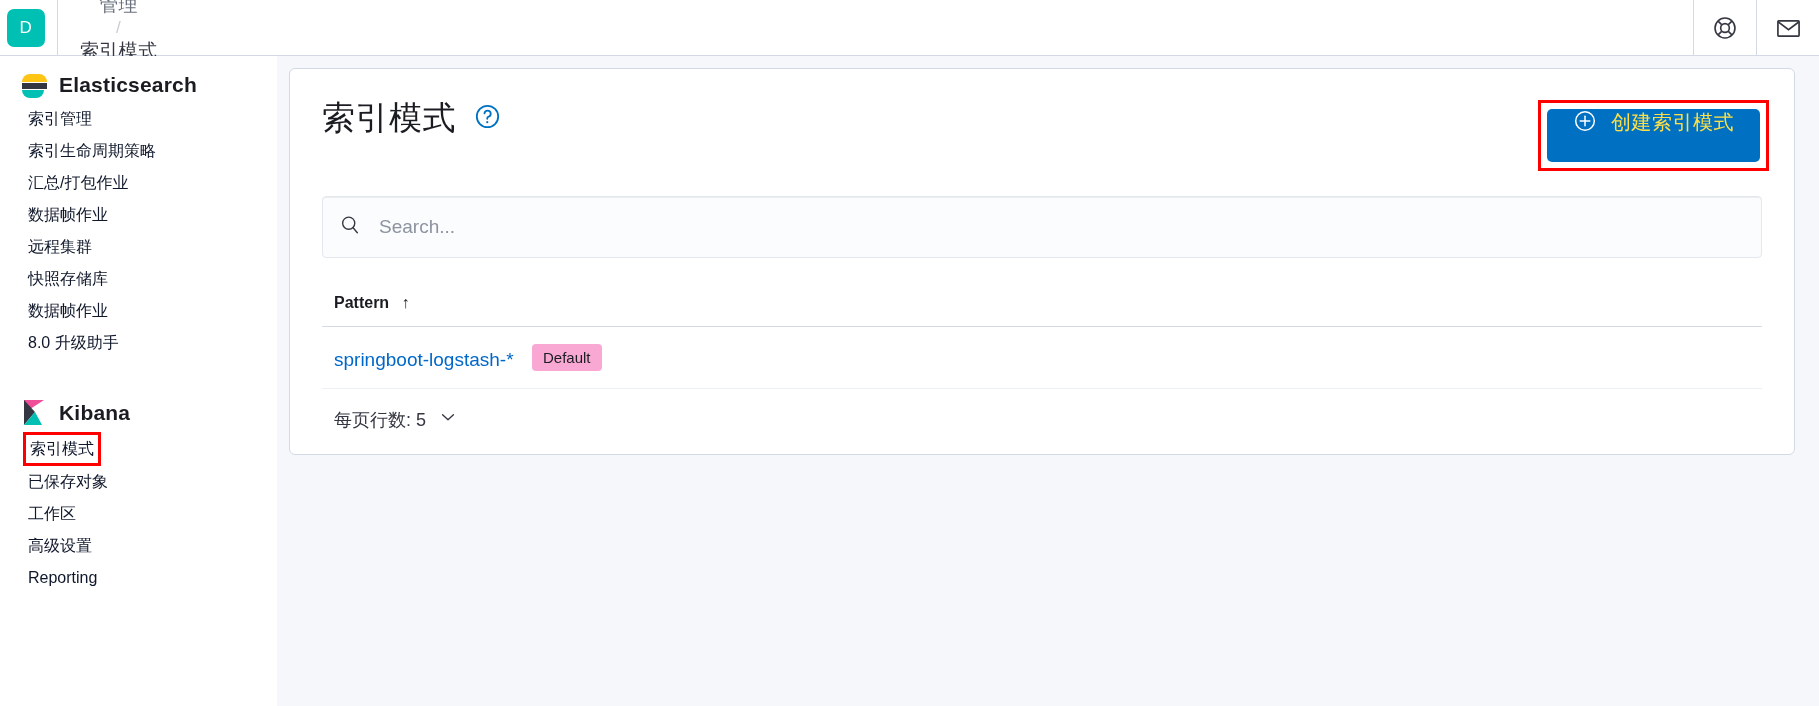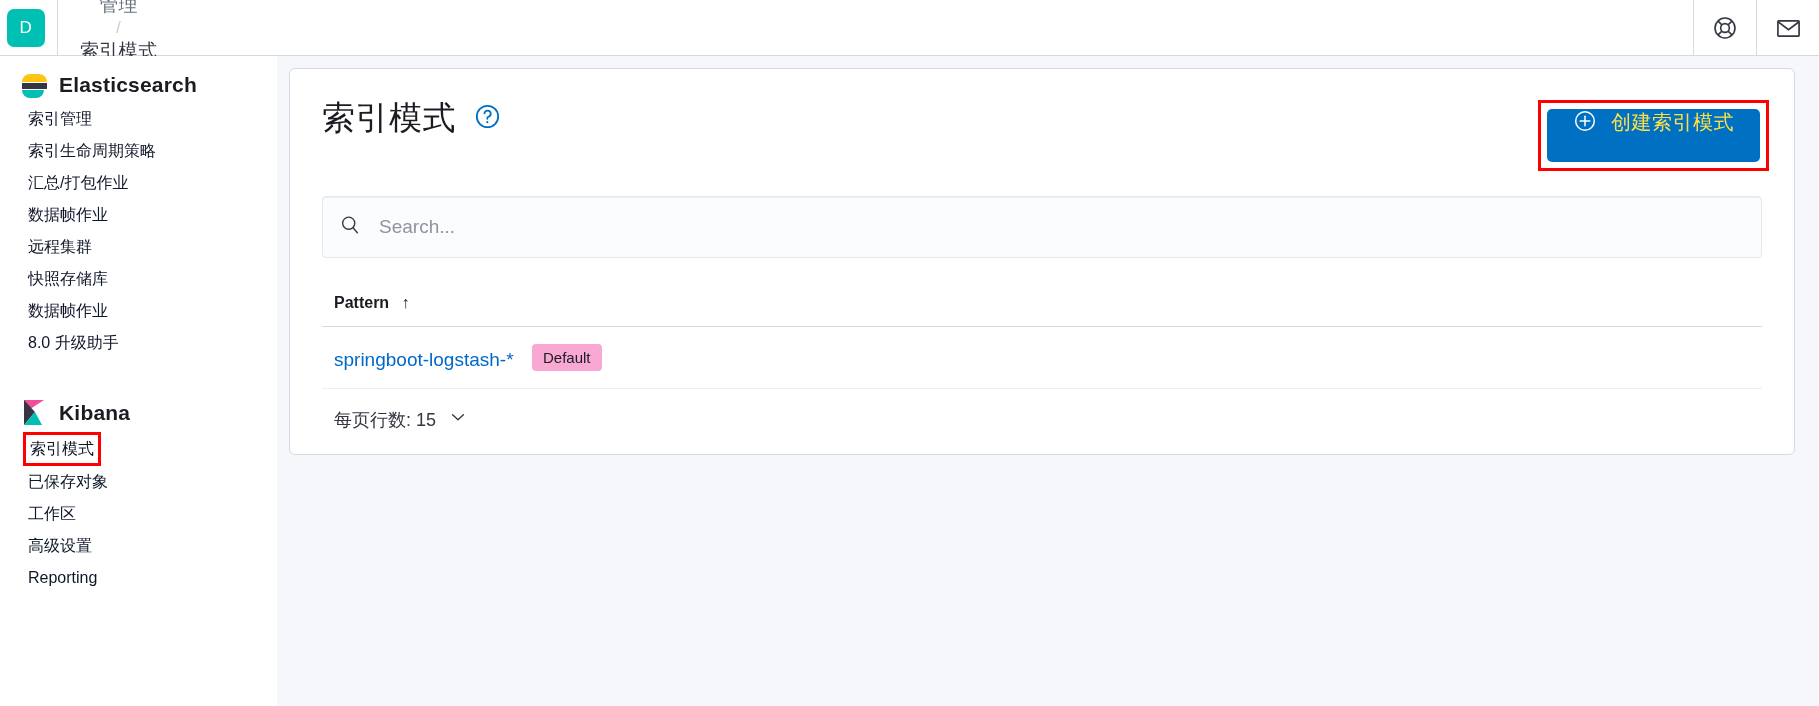--- a/index.html
+++ b/index.html
@@ -351,21 +351,21 @@
           <tr>
             <td>
               <a class="pattern-link">springboot-logstash-*</a>
               <span class="badge">Default</span>
             </td>
           </tr>
         </tbody>
       </table>
 
       <div class="per-page">
-        <span>每页行数: 15</span>
+        <span>每页行数: 5</span>
         <span>
           <svg width="20" height="20" viewBox="0 0 24 24" fill="none" stroke="#343741" stroke-width="1.6">
             <path d="M5.5 9.2 L12 15.4 L18.5 9.2" stroke-linecap="round" stroke-linejoin="round"></path>
           </svg>
         </span>
       </div>
 
     </div>
   </div>
 

